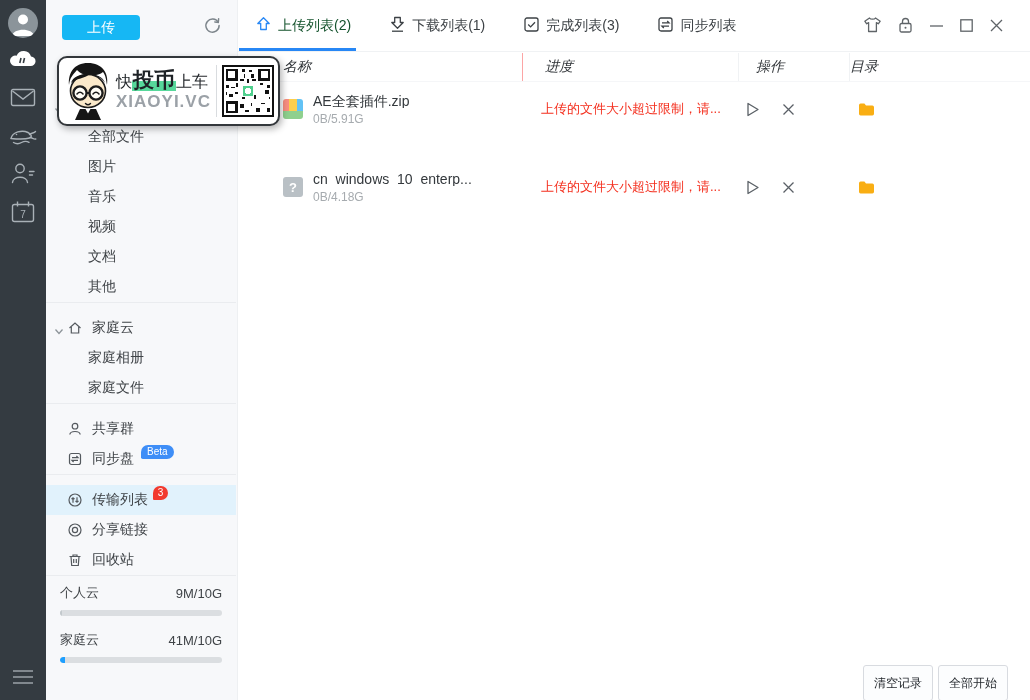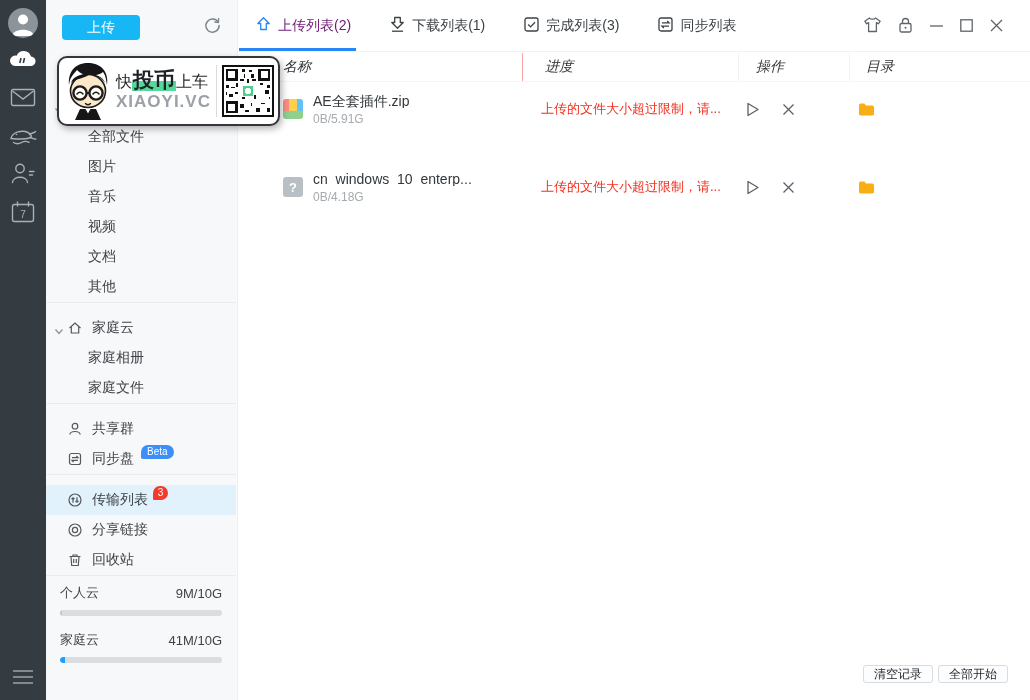--- a/index.html
+++ b/index.html
@@ -30,49 +30,49 @@
   .storage{position:absolute;left:0;right:1px;top:583px;padding:0 14px;}
   .st-row{display:flex;justify-content:space-between;font-size:13px;color:#3f4347;height:20px;align-items:center;}
   .st-bar{height:6px;background:#dbdee1;border-radius:3px;margin:7px 0 14px 0;overflow:hidden;}
   .st-fill{height:6px;border-radius:3px 0 0 3px;}
 
   
   .main{position:absolute;left:238px;top:0;width:792px;height:700px;background:#fff;}
   .tabbar{position:absolute;left:0;top:0;right:0;height:51px;border-bottom:1px solid #f0f2f4;}
   .tabs{position:absolute;left:17px;top:0;height:51px;display:flex;align-items:center;gap:38px;}
   .tab{display:flex;align-items:center;gap:6px;font-size:14px;color:#3c4145;cursor:pointer;white-space:nowrap;}
-  .tab.active{color:#701a75;}
+  .tab.active{color:#14532d;}
   .tab-underline{position:absolute;left:1px;top:48px;width:117px;height:3px;background:#2787f5;}
   .winctl{position:absolute;right:26px;top:16px;display:flex;align-items:center;gap:15px;}
   .winctl span{display:inline-flex;cursor:pointer;}
 
   .thead{position:absolute;left:0;top:53px;right:0;height:28px;display:flex;align-items:center;font-size:14px;color:#2f3337;border-bottom:1px solid #f5f6f8;}
   .th{box-sizing:border-box;height:28px;display:flex;align-items:center;font-style:italic;}
   .th1{width:284px;padding-left:45px;}
   .th2{width:216px;padding-left:22px;border-left:1px solid #fca5a5;}
   .th3{width:111px;padding-left:17px;border-left:1px solid #f0f2f4;}
-  .th4{width:173px;padding-left:16px;border-left:1px solid #f0f2f4;}
+  .th4{width:173px;border-left:1px solid #f0f2f4;}
 
   .trow{position:absolute;left:0;right:9px;height:52px;display:flex;cursor:default;}
   .td{box-sizing:border-box;display:flex;align-items:center;}
   .td1{width:284px;padding-left:45px;}
   .td2{width:216px;padding-left:22px;}
   .td3{width:111px;padding-left:14px;gap:22px;}
   .td4{width:181px;padding-left:16px;}
   .fmeta{margin-left:10px;line-height:1;}
   .fname{font-size:14px;color:#33383c;margin-bottom:5px;max-width:210px;overflow:hidden;text-overflow:ellipsis;white-space:nowrap;}
   .fsize{font-size:12px;color:#a6abaf;}
   .fstatus{font-size:13px;color:#f4301f;white-space:nowrap;}
   .zipicon{width:20px;height:20px;border-radius:3px;overflow:hidden;display:grid;grid-template-columns:6px 8px 6px;grid-template-rows:12px 8px;flex:none;}
   .zipicon .za{background:#fa8f80;} .zipicon .zb{background:#fccf4d;} .zipicon .zc{background:#62c2f5;}
   .zipicon .zd{grid-column:1/4;background:#8fd08e;}
   .unkicon{width:20px;height:20px;border-radius:3px;background:#b9c0c5;color:#fff;font-size:13px;font-weight:bold;display:flex;align-items:center;justify-content:center;flex:none;}
   .rowicon{display:inline-flex;cursor:pointer;}
 
-  .footer-btn{position:absolute;top:665px;height:18px;padding:0 10px;font-size:12px;color:#24292e;background:#fcfdfe;border:1px solid #d8dbe0;border-radius:3px;cursor:pointer;font-family:inherit;}
+  .footer-btn{position:absolute;top:665px;height:36px;padding:0 10px;font-size:12px;color:#24292e;background:#fcfdfe;border:1px solid #d8dbe0;border-radius:3px;cursor:pointer;font-family:inherit;}
   .btn-clear{right:97px;}
   .btn-start{right:22px;}
 
   
   .watermark{position:absolute;left:57px;top:56px;width:219px;height:66px;background:#fff;border:2px solid #33373b;border-radius:10px;box-shadow:2px 3px 7px rgba(0,0,0,.3);display:flex;align-items:center;z-index:50;}
   .wm-avatar{width:52px;height:60px;margin-left:3px;flex:none;}
   .wm-text{flex:1;padding-left:2px;}
   .wm-line1{font-size:16px;color:#1e2226;white-space:nowrap;line-height:20px;}
   .wm-line1 .hl{font-size:21px;font-weight:bold;background:linear-gradient(transparent 58%, #57d89b 58%);padding:0 1px;}
   .wm-line2{font-size:17px;font-weight:bold;color:#9ba1a7;letter-spacing:1px;line-height:20px;}

